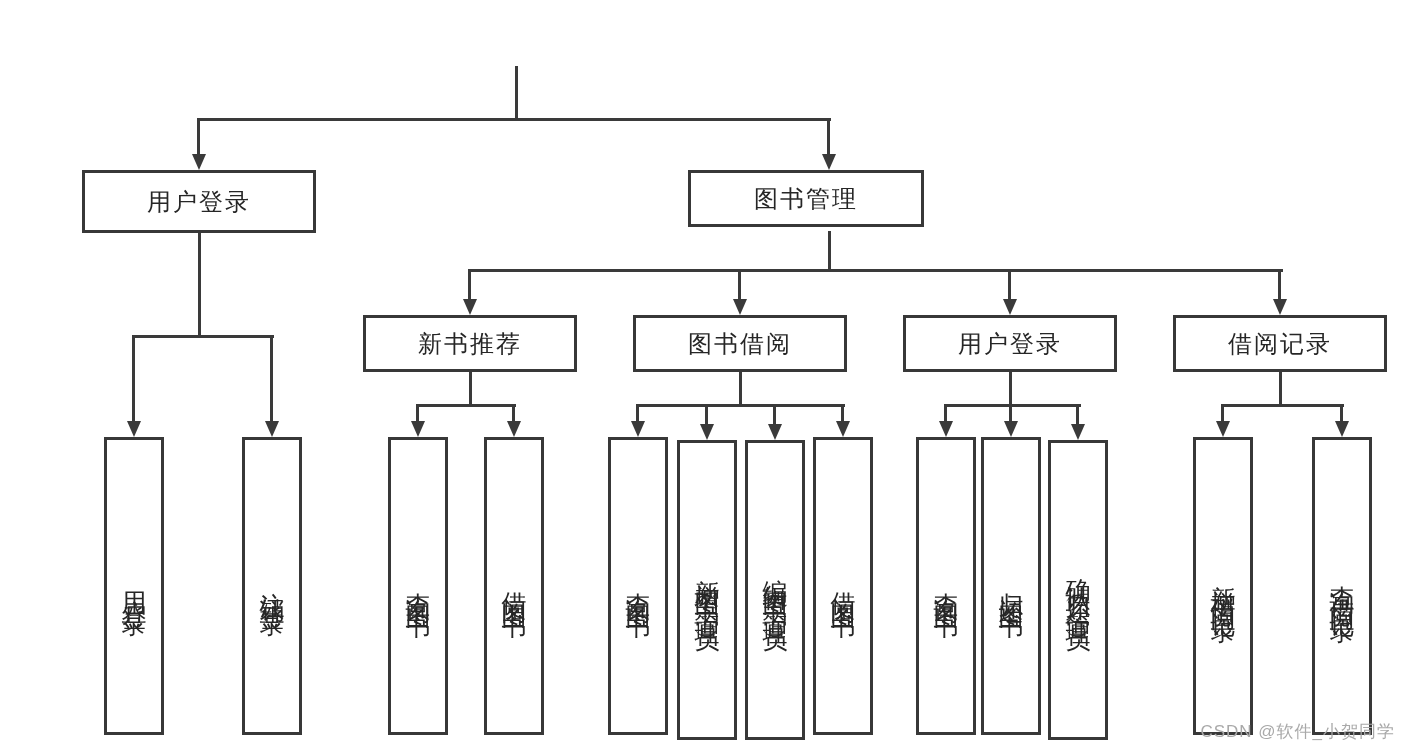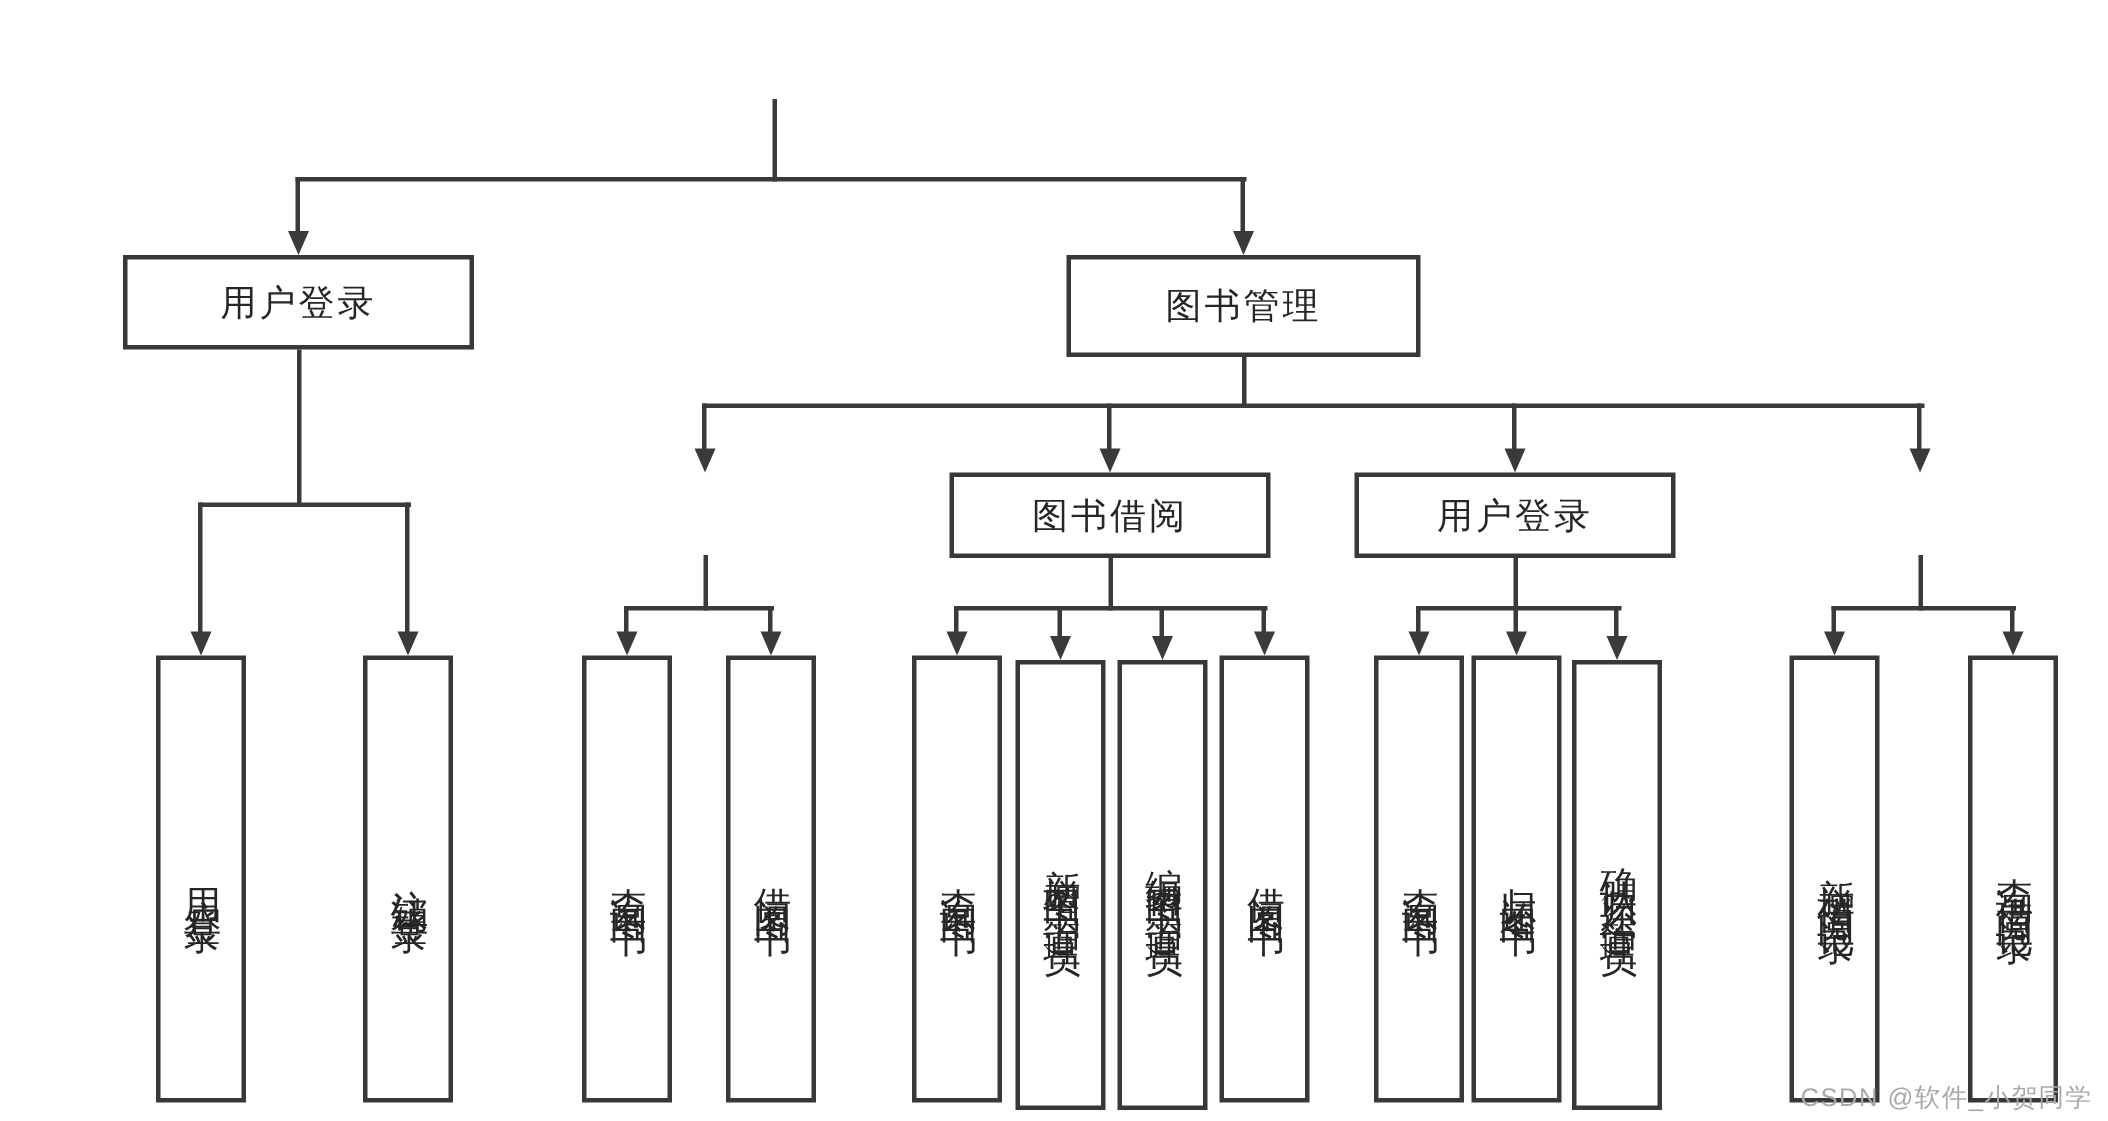--- a/index.html
+++ b/index.html
@@ -33,29 +33,35 @@
 </style>
 </head>
 <body>
 
 <div class="stage">
 
 
   <div class="node" style="left:82px;top:170px;width:234px;height:63px">
     <span class="lbl">用户登录</span>
   </div>
-  <div class="node" style="left:711px;top:170px;width:236px;height:68px">
+  <div class="node" style="left:688px;top:170px;width:236px;height:57px">
     <span class="lbl">图书管理</span>
   </div>
 
+  <div class="node" style="left:363px;top:315px;width:214px;height:57px">
+    <span class="lbl">新书推荐</span>
+  </div>
   <div class="node" style="left:633px;top:315px;width:214px;height:57px">
     <span class="lbl">图书借阅</span>
   </div>
   <div class="node" style="left:903px;top:315px;width:214px;height:57px">
     <span class="lbl">用户登录</span>
+  </div>
+  <div class="node" style="left:1173px;top:315px;width:214px;height:57px">
+    <span class="lbl">借阅记录</span>
   </div>
 
   <div class="node vert" style="left:104px;top:437px;width:60px;height:298px">
     <span class="lbl">用户登录</span>
   </div>
   <div class="node vert" style="left:242px;top:437px;width:60px;height:298px">
     <span class="lbl">注销登录</span>
   </div>
 
   <div class="node vert" style="left:388px;top:437px;width:60px;height:298px">

